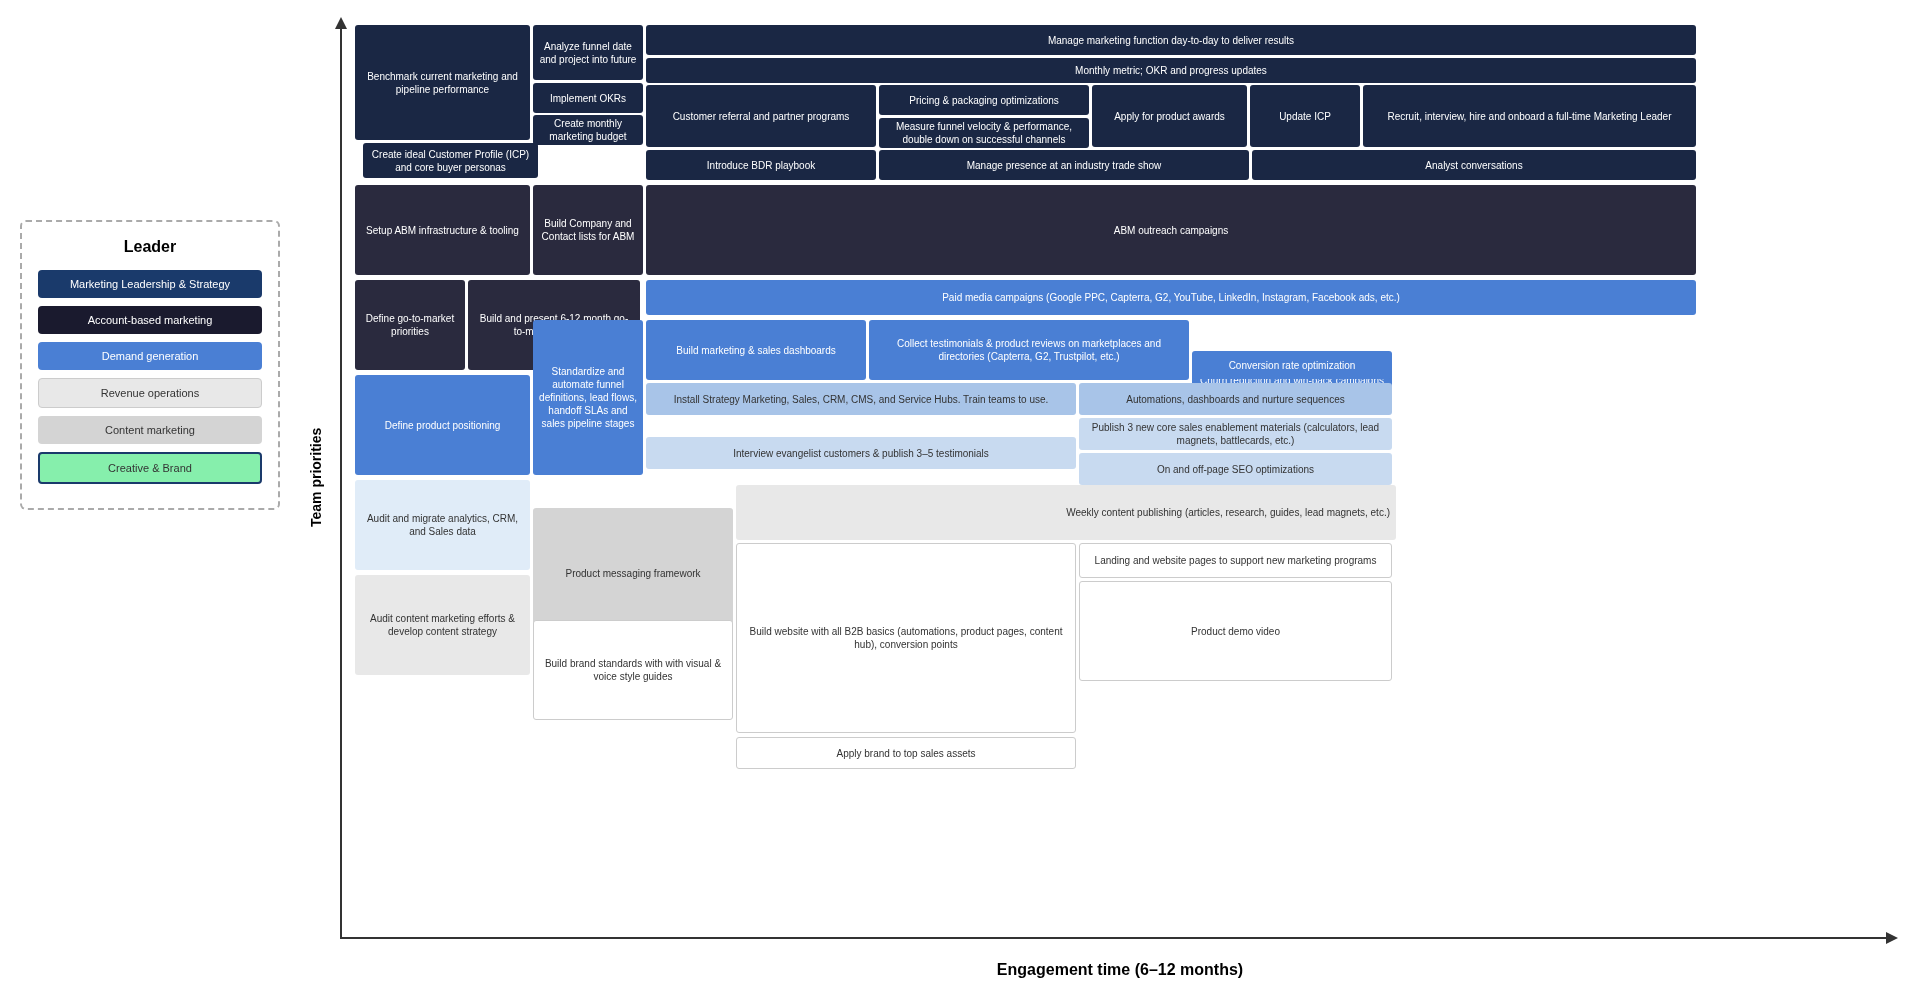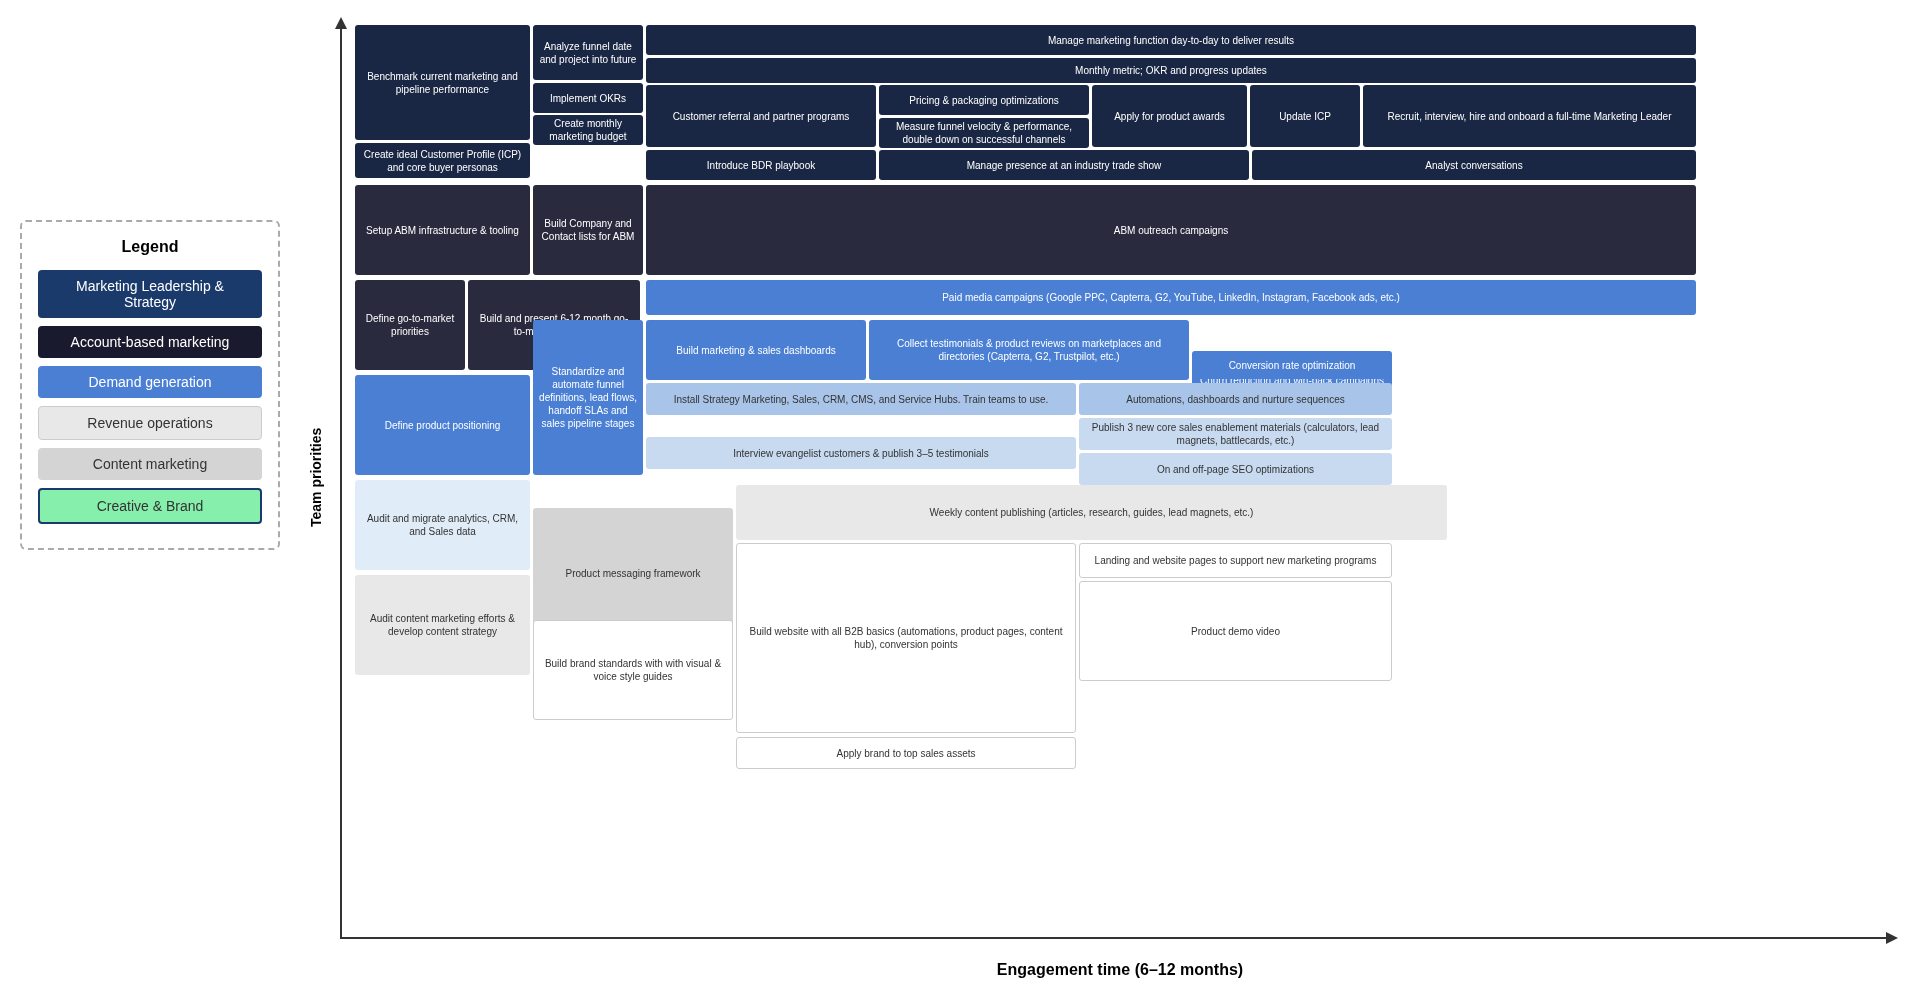--- a/index.html
+++ b/index.html
@@ -23,21 +23,21 @@
       text-align: center;
       font-size: 16px;
       font-weight: bold;
       margin-bottom: 14px;
     }
     .legend-item {
       border-radius: 4px;
       padding: 8px 12px;
       margin-bottom: 8px;
       text-align: center;
-      font-size: 14px;
+      font-size: 11px;
       font-weight: 500;
       cursor: pointer;
     }
     .legend-marketing { background: #1a3a6b; color: #fff; }
     .legend-abm { background: #1a1a2e; color: #fff; }
     .legend-demand { background: #4a7fd4; color: #ffffff; }
     .legend-revenue { background: #e8e8e8; color: #333; border: 1px solid #ccc; }
     .legend-content { background: #d4d4d4; color: #333; }
     .legend-creative { background: #86efac; color: #333; border: 2px solid #1a3a6b; }
 
@@ -116,21 +116,21 @@
     .cell-white { background: #fff; color: #333; border: 1px solid #ccc; }
     .cell-dark { background: #2a2a3e; color: #fff; }
   </style>
 </head>
 <body>
 
 <div class="page-container">
 
   <div class="legend-panel">
     <div class="legend-box">
-      <div class="legend-title">Legend</div>
+      <div class="legend-title">Leader</div>
       <div class="legend-item legend-marketing">Marketing Leadership &amp; Strategy</div>
       <div class="legend-item legend-abm">Account-based marketing</div>
       <div class="legend-item legend-demand">Demand generation</div>
       <div class="legend-item legend-revenue">Revenue operations</div>
       <div class="legend-item legend-content">Content marketing</div>
       <div class="legend-item legend-creative">Creative &amp; Brand</div>
     </div>
   </div>
 
   <div class="chart-area">
@@ -158,21 +158,21 @@
       </div>
 
       <div class="cell cell-dark-navy" style="left:291px; top:33px; width:1050px; height:25px;">
         <span>Monthly metric; OKR and progress updates</span>
       </div>
 
       <div class="cell cell-dark-navy" style="left:178px; top:58px; width:110px; height:30px;">
         <span>Implement OKRs</span>
       </div>
 
-      <div class="cell cell-dark-navy" style="left:0; top:118px; width:175px; height:35px;">
+      <div class="cell cell-dark-navy" style="left:8px; top:118px; width:175px; height:35px;">
         <span>Create ideal Customer Profile (ICP) and core buyer personas</span>
       </div>
 
       <div class="cell cell-dark-navy" style="left:178px; top:90px; width:110px; height:30px;">
         <span>Create monthly marketing budget</span>
       </div>
 
       <div class="cell cell-dark-navy" style="left:291px; top:60px; width:230px; height:62px;">
         <span>Customer referral and partner programs</span>
       </div>
@@ -278,21 +278,21 @@
       </div>
 
       <div class="cell cell-lightest-blue" style="left:0; top:455px; width:175px; height:90px;">
         <span>Audit and migrate analytics, CRM, and Sales data</span>
       </div>
 
       <div class="cell cell-gray" style="left:178px; top:460px; width:200px; height:130px;margin-top:23px;">
         <span>Product messaging framework</span>
       </div>
 
-      <div class="cell cell-light-gray" style="left:381px; top:460px; width:711px; height:55px;">
+      <div class="cell cell-light-gray" style="left:381px; top:460px; width:660px; height:55px;justify-content:flex-end;">
         <span>Weekly content publishing (articles, research, guides, lead magnets, etc.)</span>
       </div>
 
       <div class="cell cell-light-gray" style="left:0; top:550px; width:175px; height:100px;">
         <span>Audit content marketing efforts &amp; develop content strategy</span>
       </div>
 
       <div class="cell cell-white" style="left:178px; top:595px; width:200px; height:100px;">
         <span>Build brand standards with with visual &amp; voice style guides</span>
       </div>

